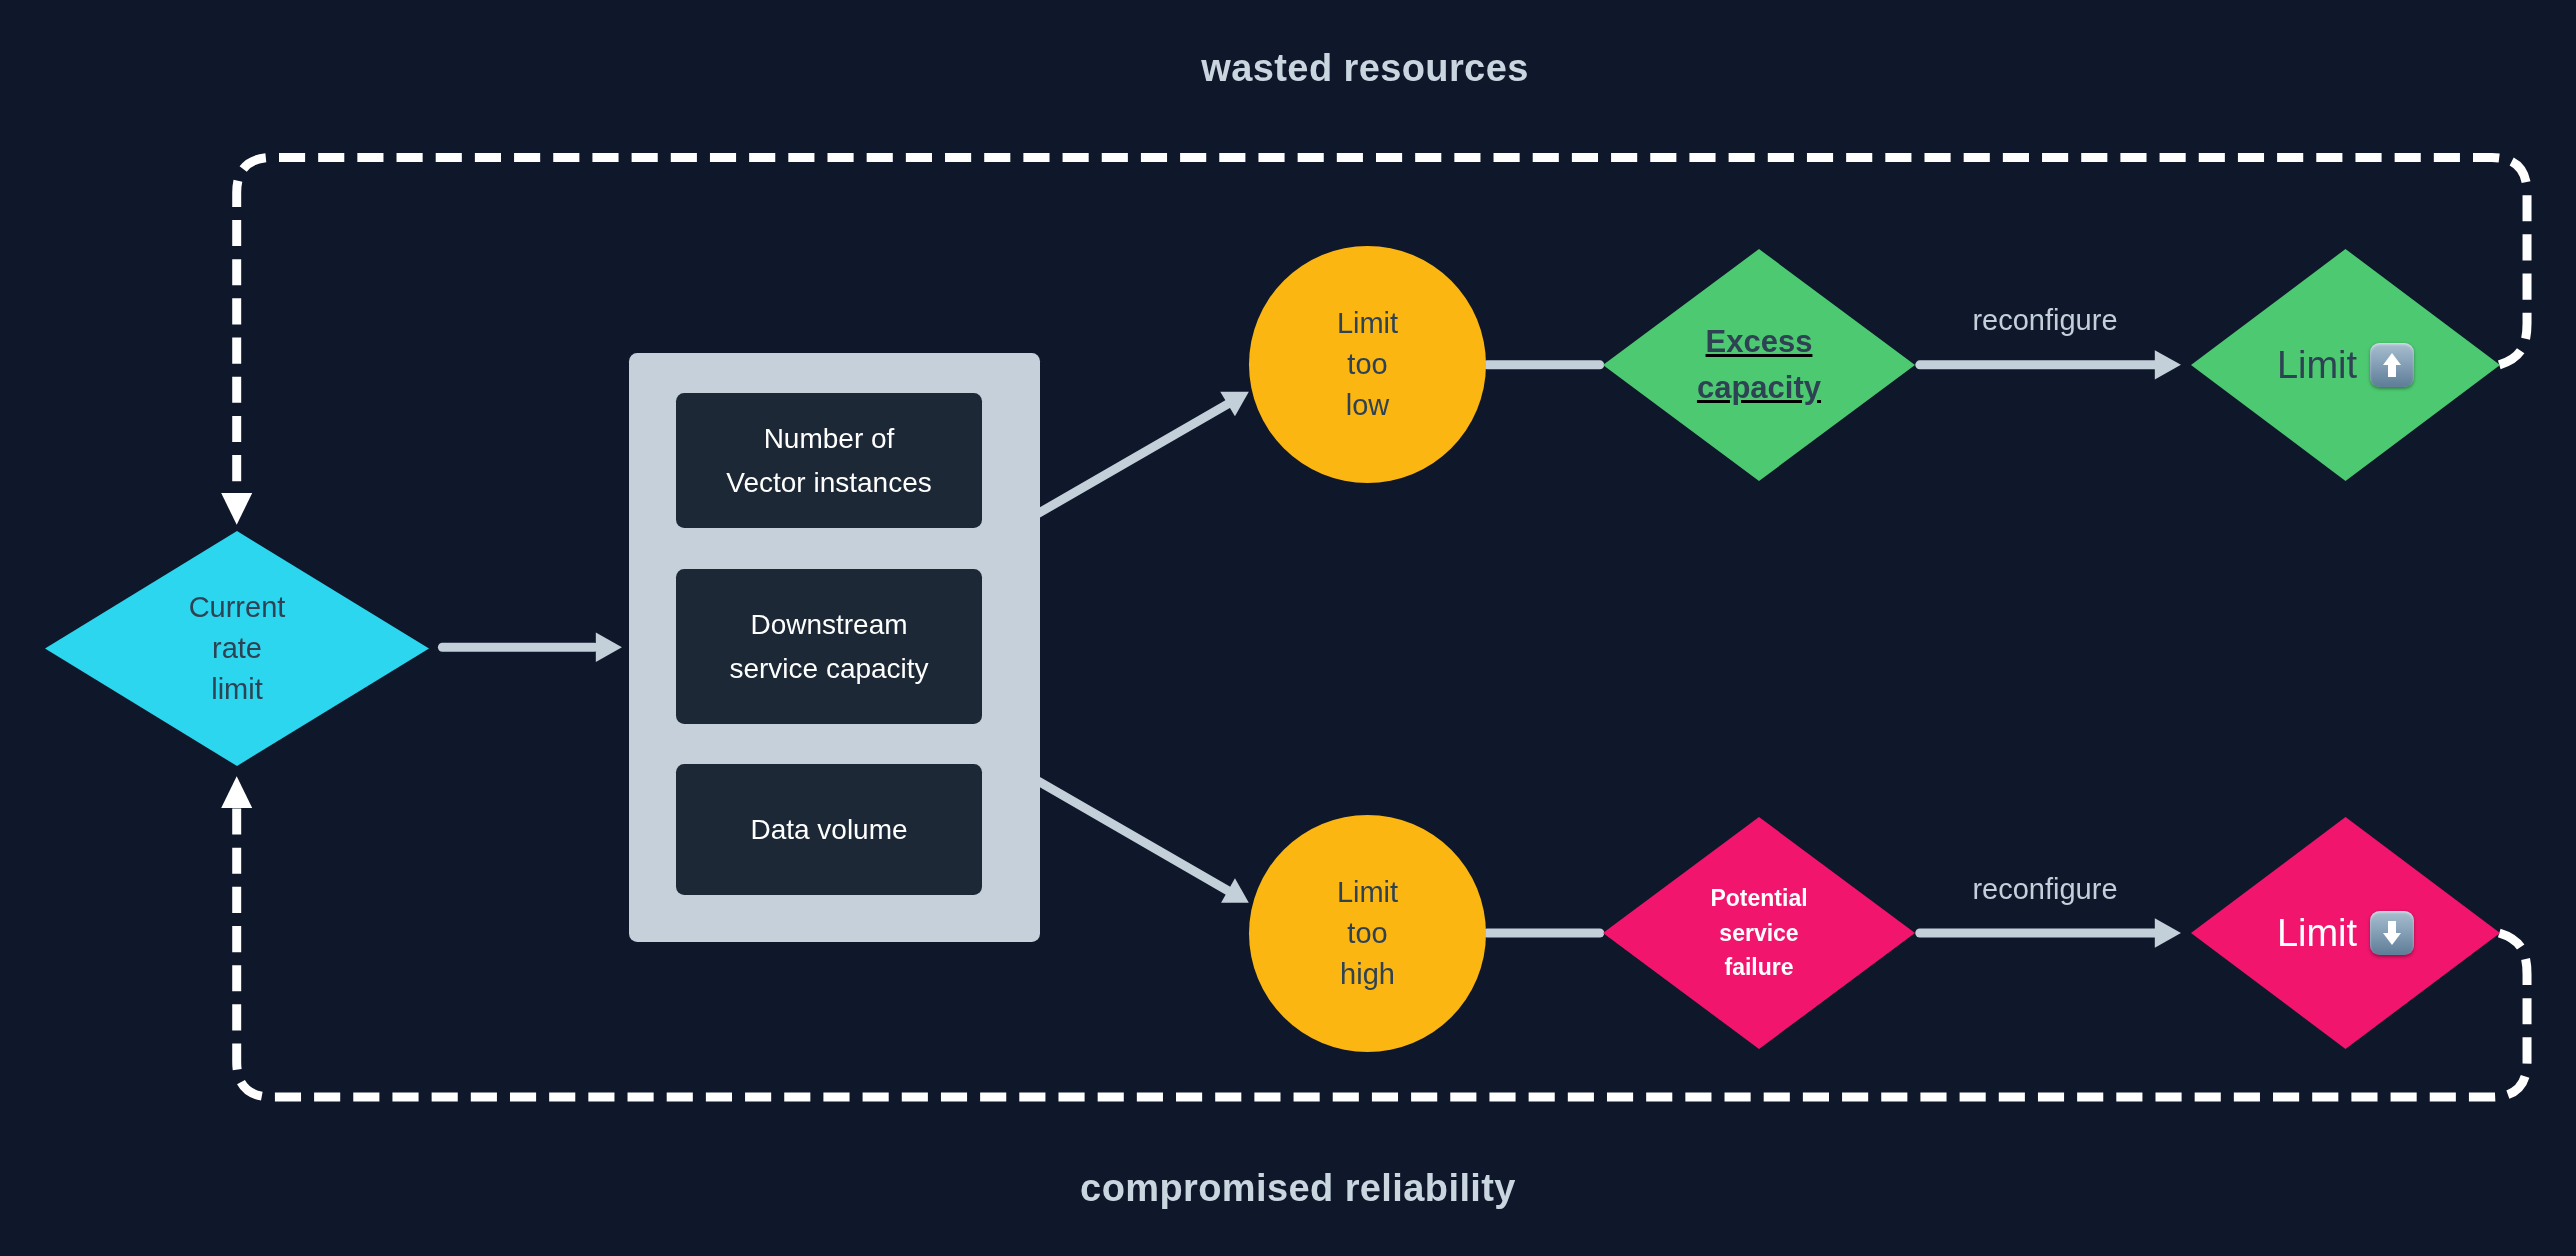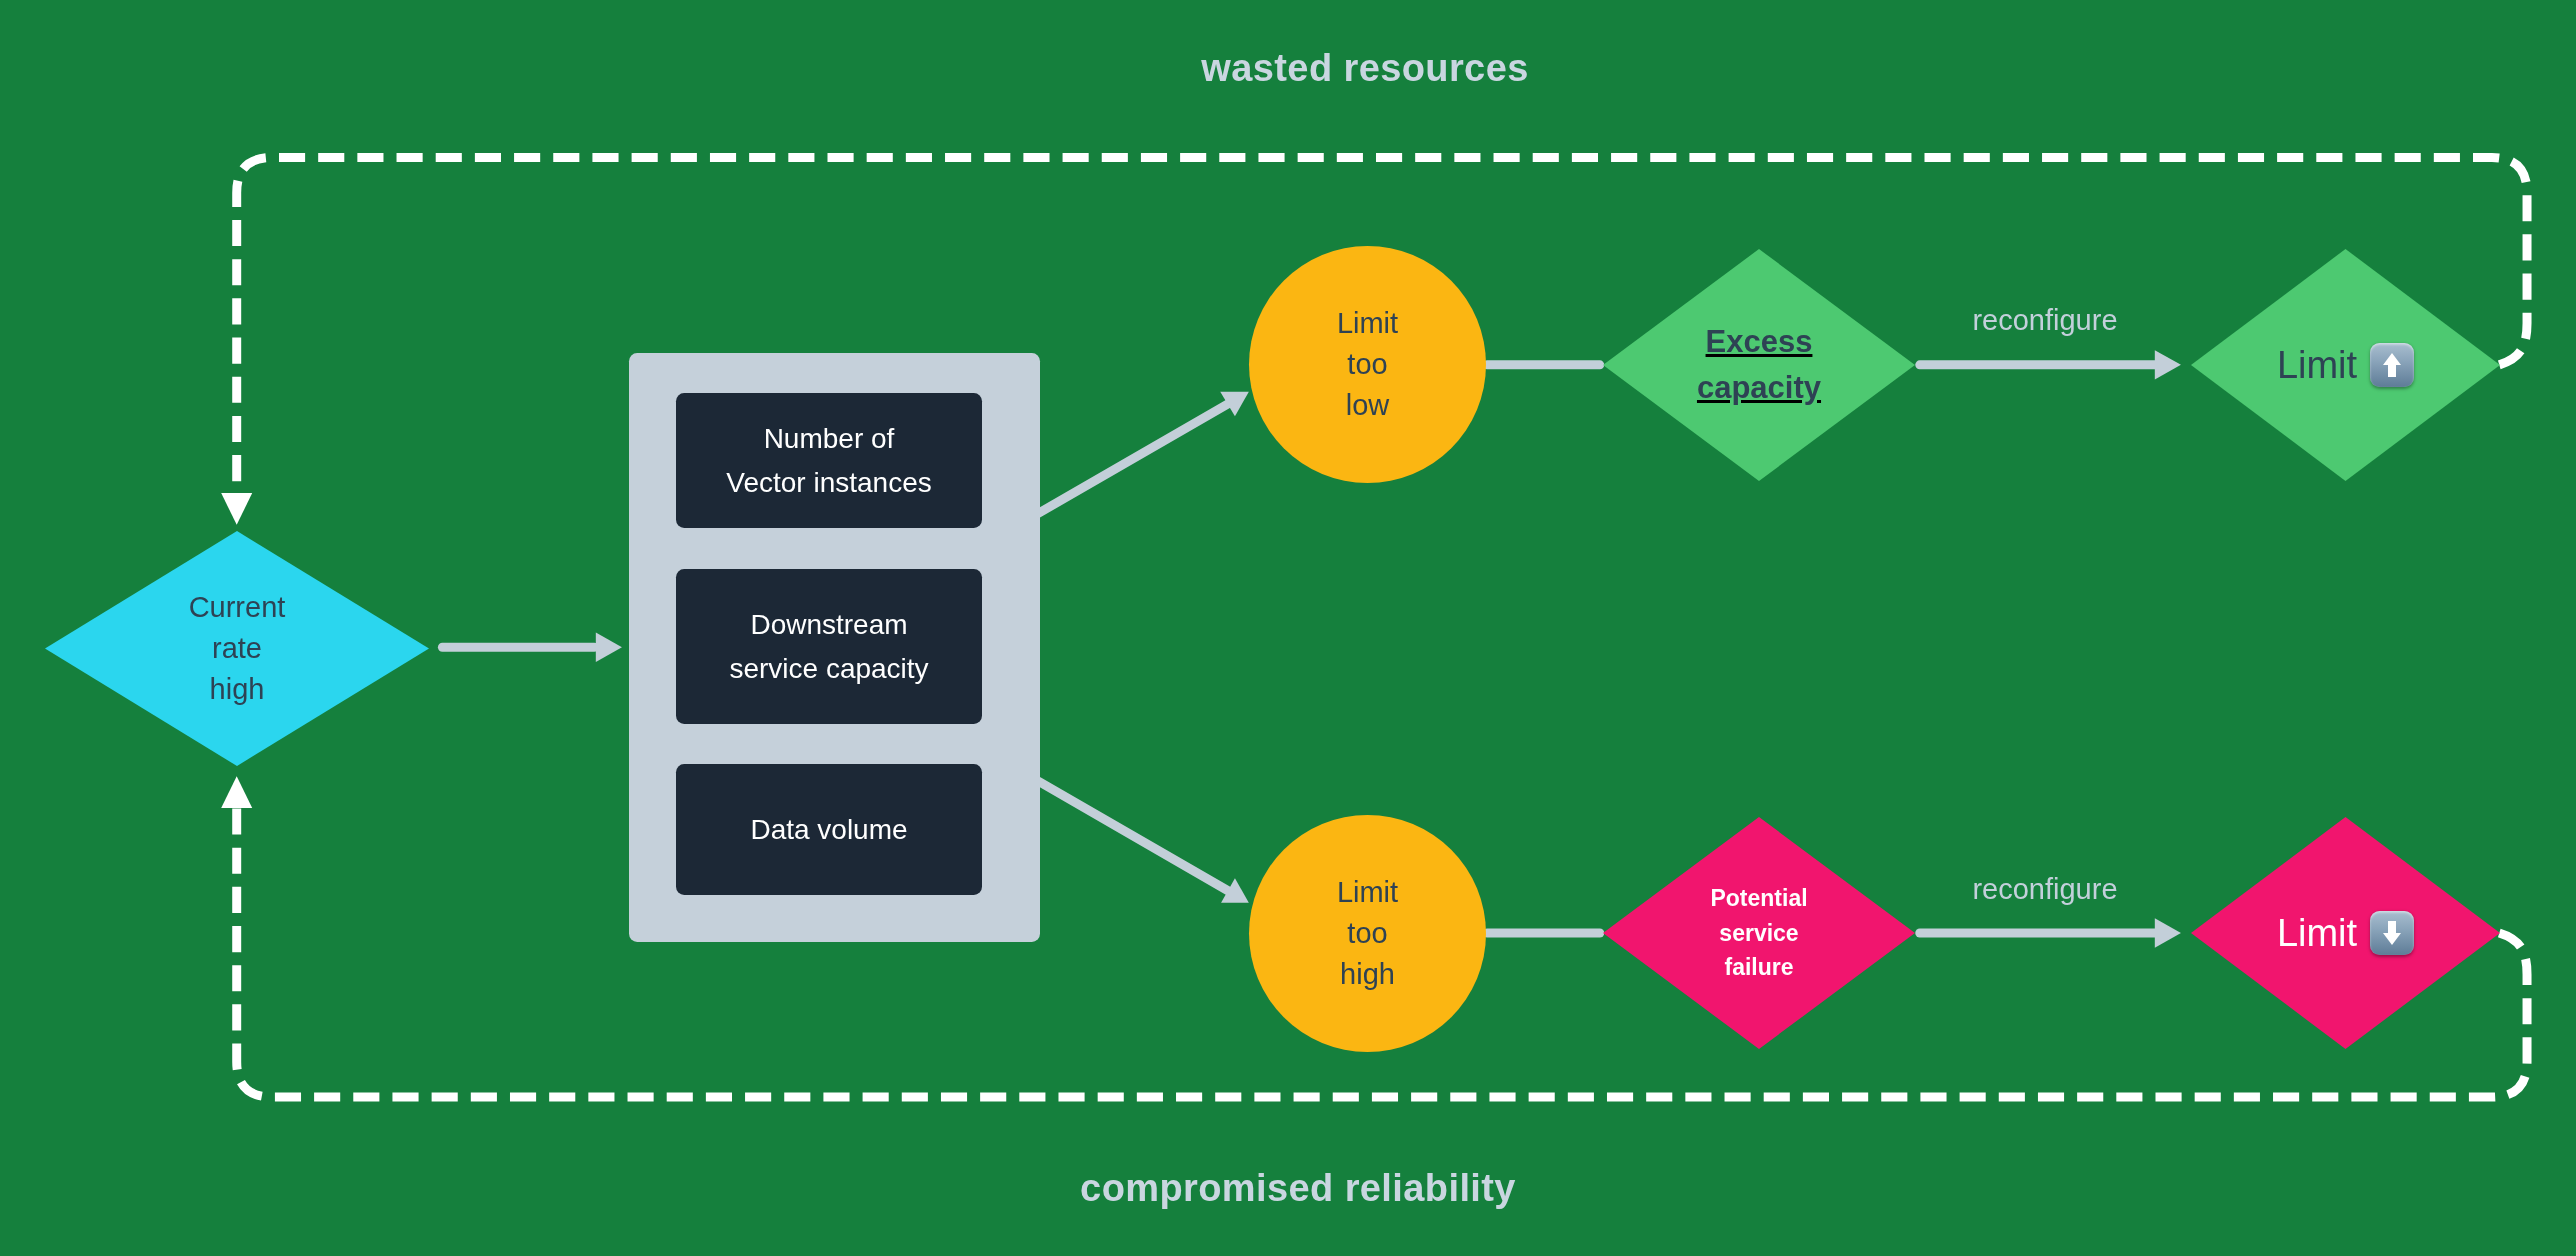--- a/index.html
+++ b/index.html
@@ -1,19 +1,19 @@
 <!DOCTYPE html>
 <html style="font-size:13px"><head>
 <meta charset="utf-8">
 <style>
   html,body{margin:0;padding:0;background:#000;}
   .canvas{
     position:relative;
     width:2576px;height:1257px;
-    background:#15803d;
+    background:#0f172a;
     font-family:"Liberation Sans", sans-serif;
     overflow:hidden;
   }
   .layer{position:absolute;left:0;top:0;width:2576px;height:1257px;}
   .dash{
     fill:none;stroke:#FFFFFF;stroke-width:11;
     stroke-dasharray:32 16;
   }
   .solid{fill:none;stroke:#C3CFD9;stroke-width:11;stroke-linecap:round;}
   .whitefill{fill:#FFFFFF;}
@@ -106,21 +106,21 @@
     <line class="solid" x1="2352" y1="1143" x2="2640" y2="1143"></line>
     <polygon class="grayfill" points="2672,1143 2640,1125 2640,1161"></polygon>
   </svg>
 
   <div class="caption" style="left:1365px;top:47px;">wasted resources</div>
   <div class="caption" style="left:1298px;top:1167px;">compromised reliability</div>
 
   <div class="node diamond cyan" style="left:45px;top:531px;width:384px;height:235px;">
     <span class="navy-text">Current
 rate
-high</span>
+limit</span>
   </div>
 
   <div class="panel"></div>
   <div class="card card1">
     <span>Number of
 Vector instances</span>
   </div>
   <div class="card card2">
     <span>Downstream
 service capacity</span>

